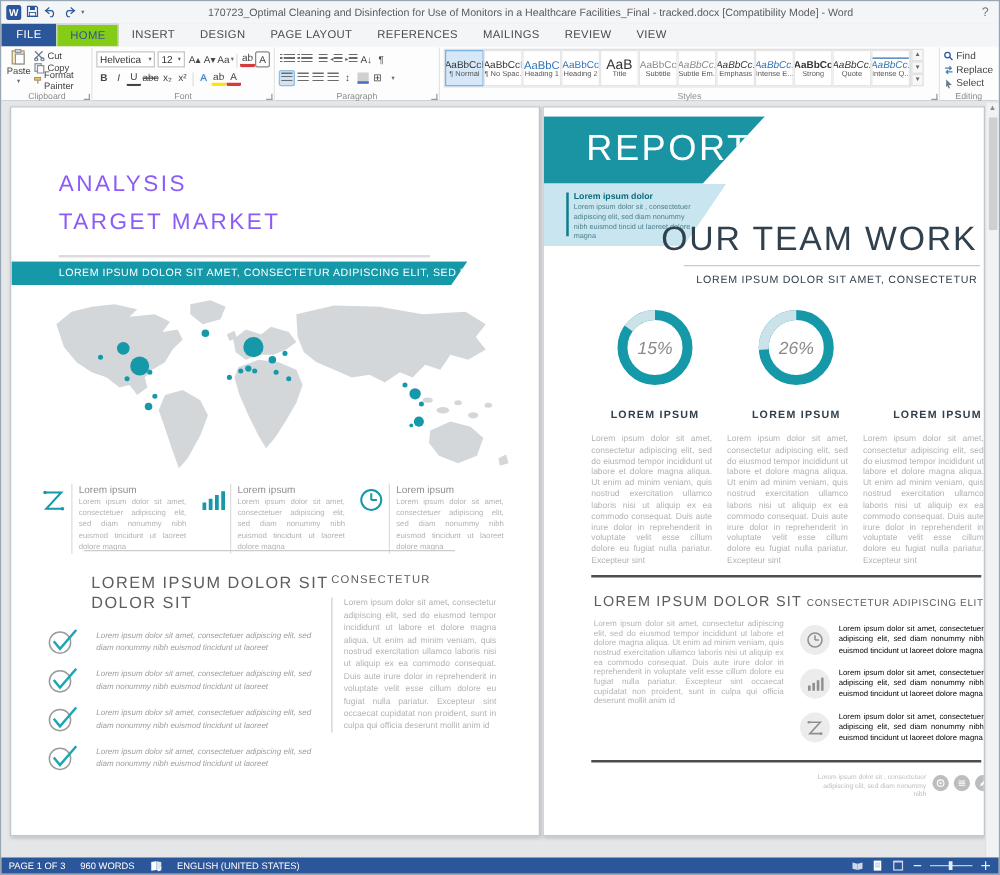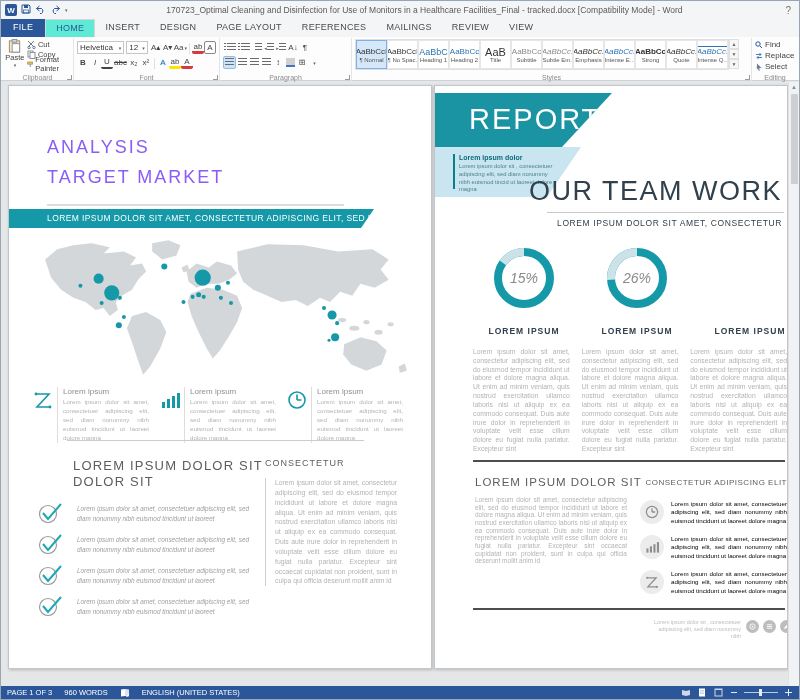--- a/index.html
+++ b/index.html
@@ -11,21 +11,21 @@
   .qat{display:flex;align-items:center;gap:4px}
   .wlogo{width:12px;height:12px;background:#2b579a;color:#fff;font-size:8px;font-weight:bold;display:flex;align-items:center;justify-content:center;border-radius:2px}
   .qicon{color:#2b579a;font-size:9px;line-height:10px}
   .tb-title{flex:1;text-align:center;font-size:8.5px;color:#5a5a5a;white-space:nowrap;overflow:hidden;text-overflow:ellipsis}
   .tb-help{color:#777;font-size:10px;padding:0 4px}
 
   
   .tabs{height:18px;background:#f4f5f7;display:flex;font-size:9px}
   .tab{padding:3px 10px;color:#4a4a4a;letter-spacing:.3px}
   .tab-file{background:#2b579a;color:#fff;padding:3px 12px}
-  .tab-active{background:#5eead4;color:#2b579a;border:1px solid #d5d7d9;border-bottom:none}
+  .tab-active{background:#84cc16;color:#2b579a;border:1px solid #d5d7d9;border-bottom:none}
 
   
   .ribbon{height:44px;background:#fdfdfd;border-bottom:1px solid #cfd2d5;display:flex;padding:1px 0 0 1px}
   .rgroup{position:relative;height:43px;border-right:1px solid #e4e5e7;padding:1px 3px 11px 3px}
   .glabel{position:absolute;bottom:0;left:0;right:0;text-align:center;font-size:7px;color:#8b8b8b}
   .launcher{position:absolute;right:1px;bottom:1px;width:5px;height:5px;border-right:1px solid #9a9a9a;border-bottom:1px solid #9a9a9a}
   .rrow{display:flex;align-items:flex-end;height:15px}
   .mb{min-width:12px;height:13px;display:flex;align-items:center;justify-content:center;font-size:8px;color:#444;padding:0 1px;border-radius:2px}
   .mb .car{font-size:5px;color:#666;margin-left:1px}
   .sel{background:#cde4f7;border:1px solid #92bce2}

